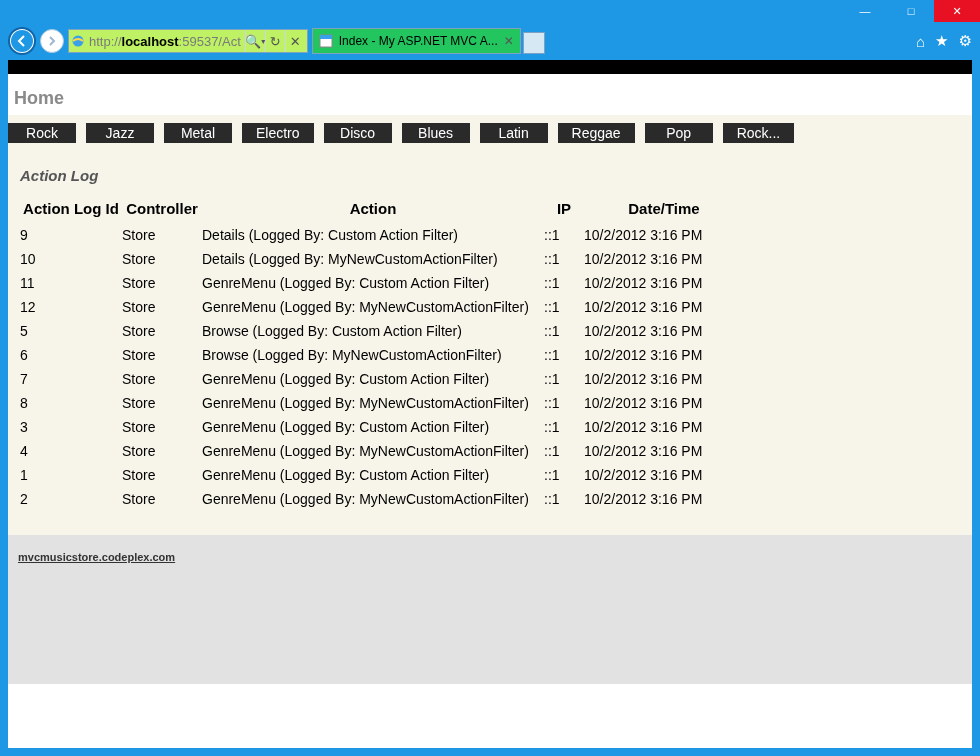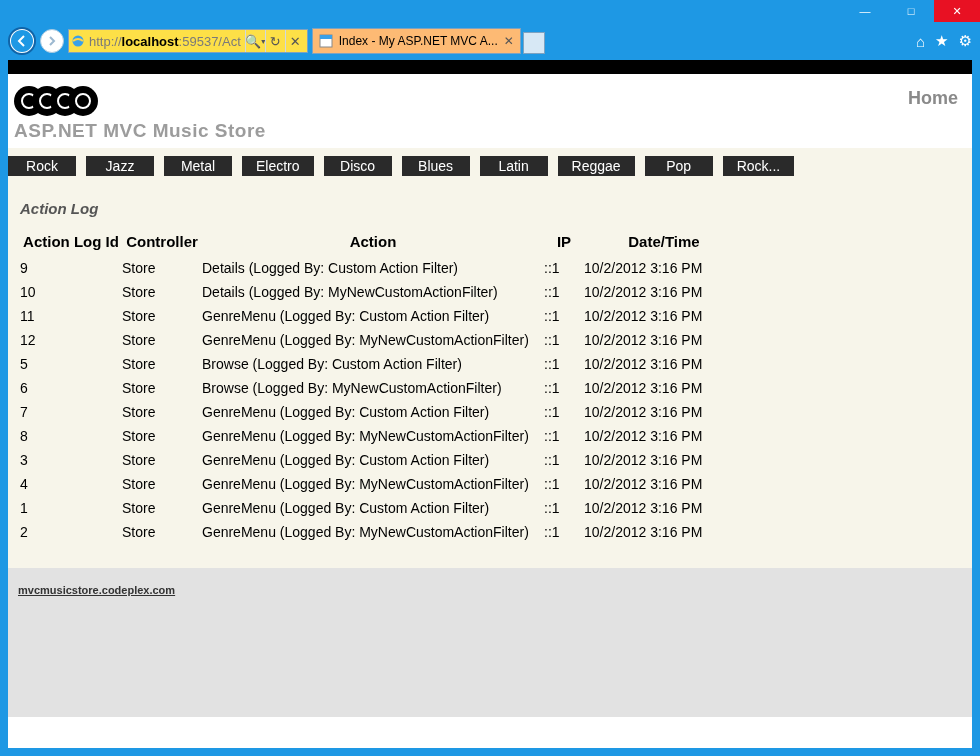--- a/index.html
+++ b/index.html
@@ -57,21 +57,21 @@
      background:#1e98e4;display:flex;align-items:center;justify-content:center;
   }
   .nav-fwd {
     width:24px;height:24px;border-radius:50%;
     background:#fff;border:1px solid #a8c8e0;
     display:flex;align-items:center;justify-content:center;color:#a8c8e0;
   }
   .addr-wrap {
     flex: 0 0 230px;
     height: 24px;
-    background:#fde047;
+    background:#bef264;
     border:1px solid #7da2c1;
     display:flex;align-items:center;
     padding:0 2px;
     gap:4px;
   }
   .ie-icon{width:14px;height:14px;flex:none;}
   .addr-text{
     flex:1; white-space:nowrap; overflow:hidden;
     font-size:13px;color:#000;
   }
@@ -82,21 +82,21 @@
   .addr-icon{
     width:20px;height:22px;display:flex;align-items:center;justify-content:center;
     border-left:1px solid #cfd8e2;font-size:13px;
   }
 
   .tabs{
     flex:1; display:flex; align-items:flex-end; height:26px;
   }
   .tab{
     height:26px;
-    background:#fdba74;
+    background:#22c55e;
     border:1px solid #7da2c1;
     display:flex;align-items:center;gap:6px;
     padding:0 6px;
     min-width:200px;
     font-size:12px;
   }
   .tab .favicon{width:14px;height:14px;}
   .tab .title{flex:1;white-space:nowrap;overflow:hidden;text-overflow:ellipsis;}
   .tab .tab-x{color:#555;font-size:12px;}
   .new-tab{
@@ -259,29 +259,20 @@
       <span>⚙</span>
     </div>
   </div>
 
   <div class="viewport">
     <div class="black-band"></div>
 
     <div class="site">
 
       <div class="header">
-        <div class="logo-block">
-          <div class="discs">
-            <div class="disc d1"></div>
-              <div class="disc d2"></div>
-              <div class="disc d3"></div>
-              <div class="disc d4"></div>
-          </div>
-          <div class="site-title">ASP.NET MVC Music Store</div>
-        </div>
         <div class="home-link">Home</div>
       </div>
 
       <div class="genre-bar" id="genre-bar">
           <div class="genre">Rock</div>
           <div class="genre">Jazz</div>
           <div class="genre">Metal</div>
           <div class="genre">Electro</div>
           <div class="genre">Disco</div>
           <div class="genre">Blues</div>

